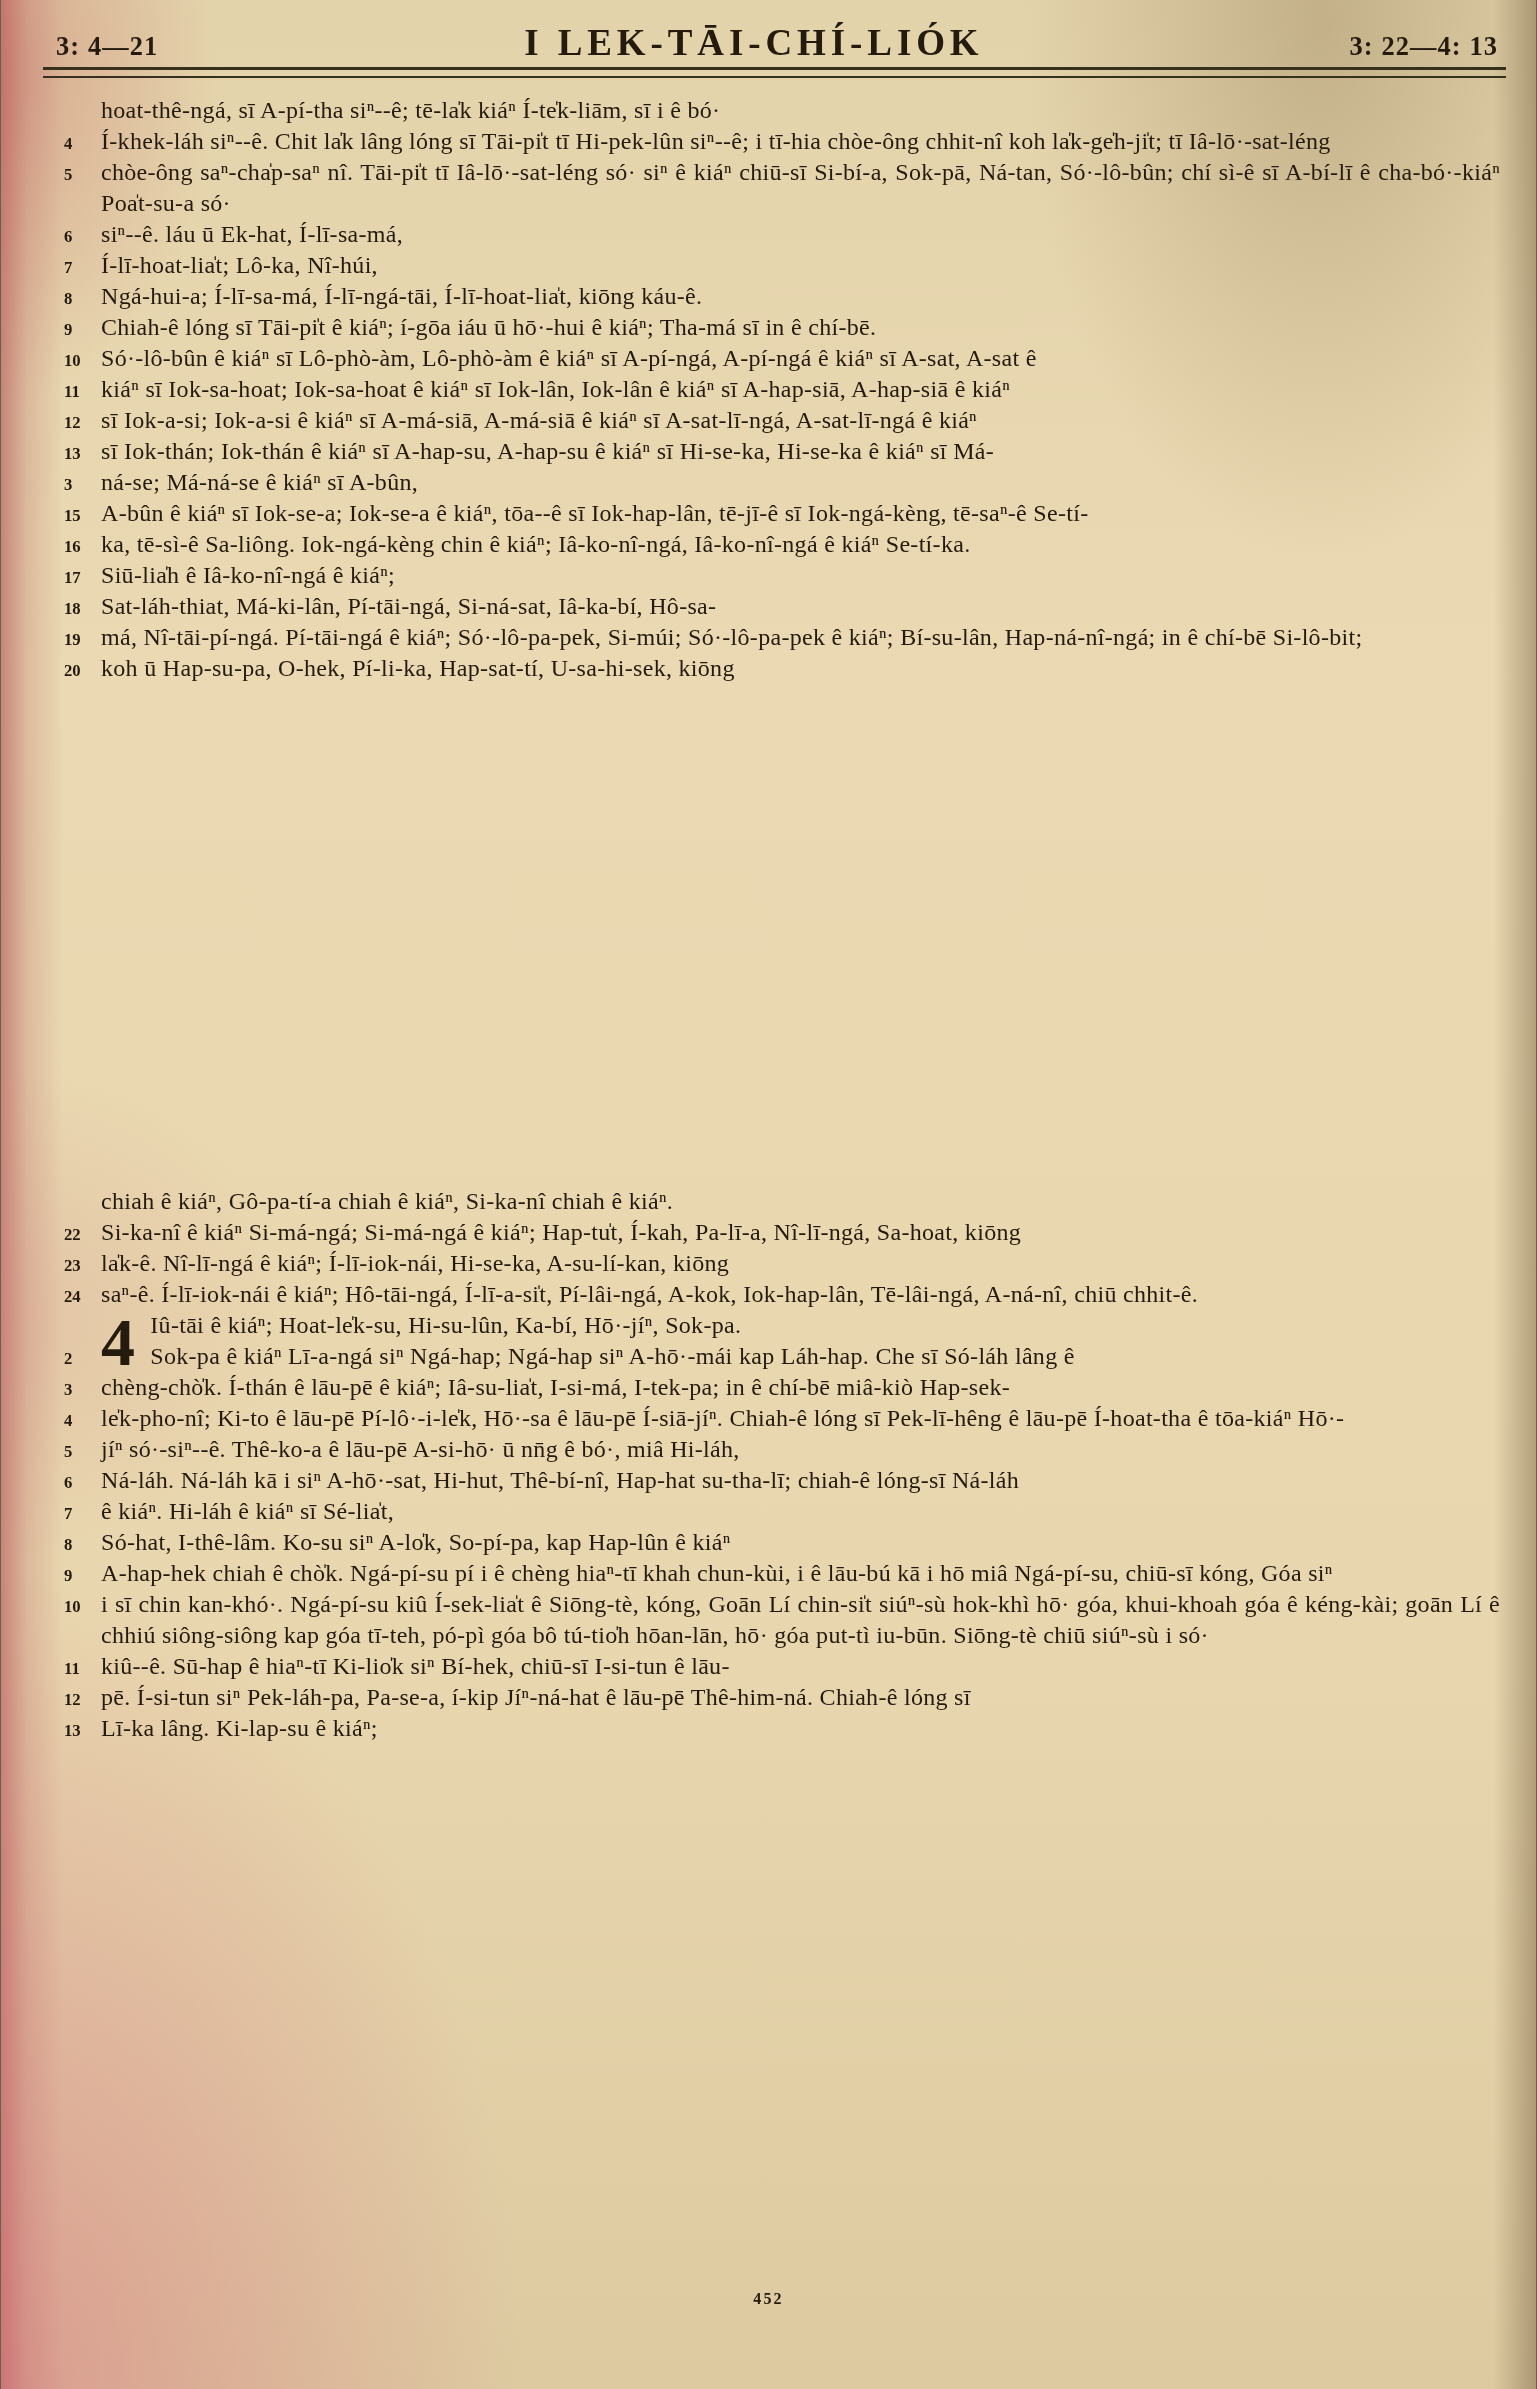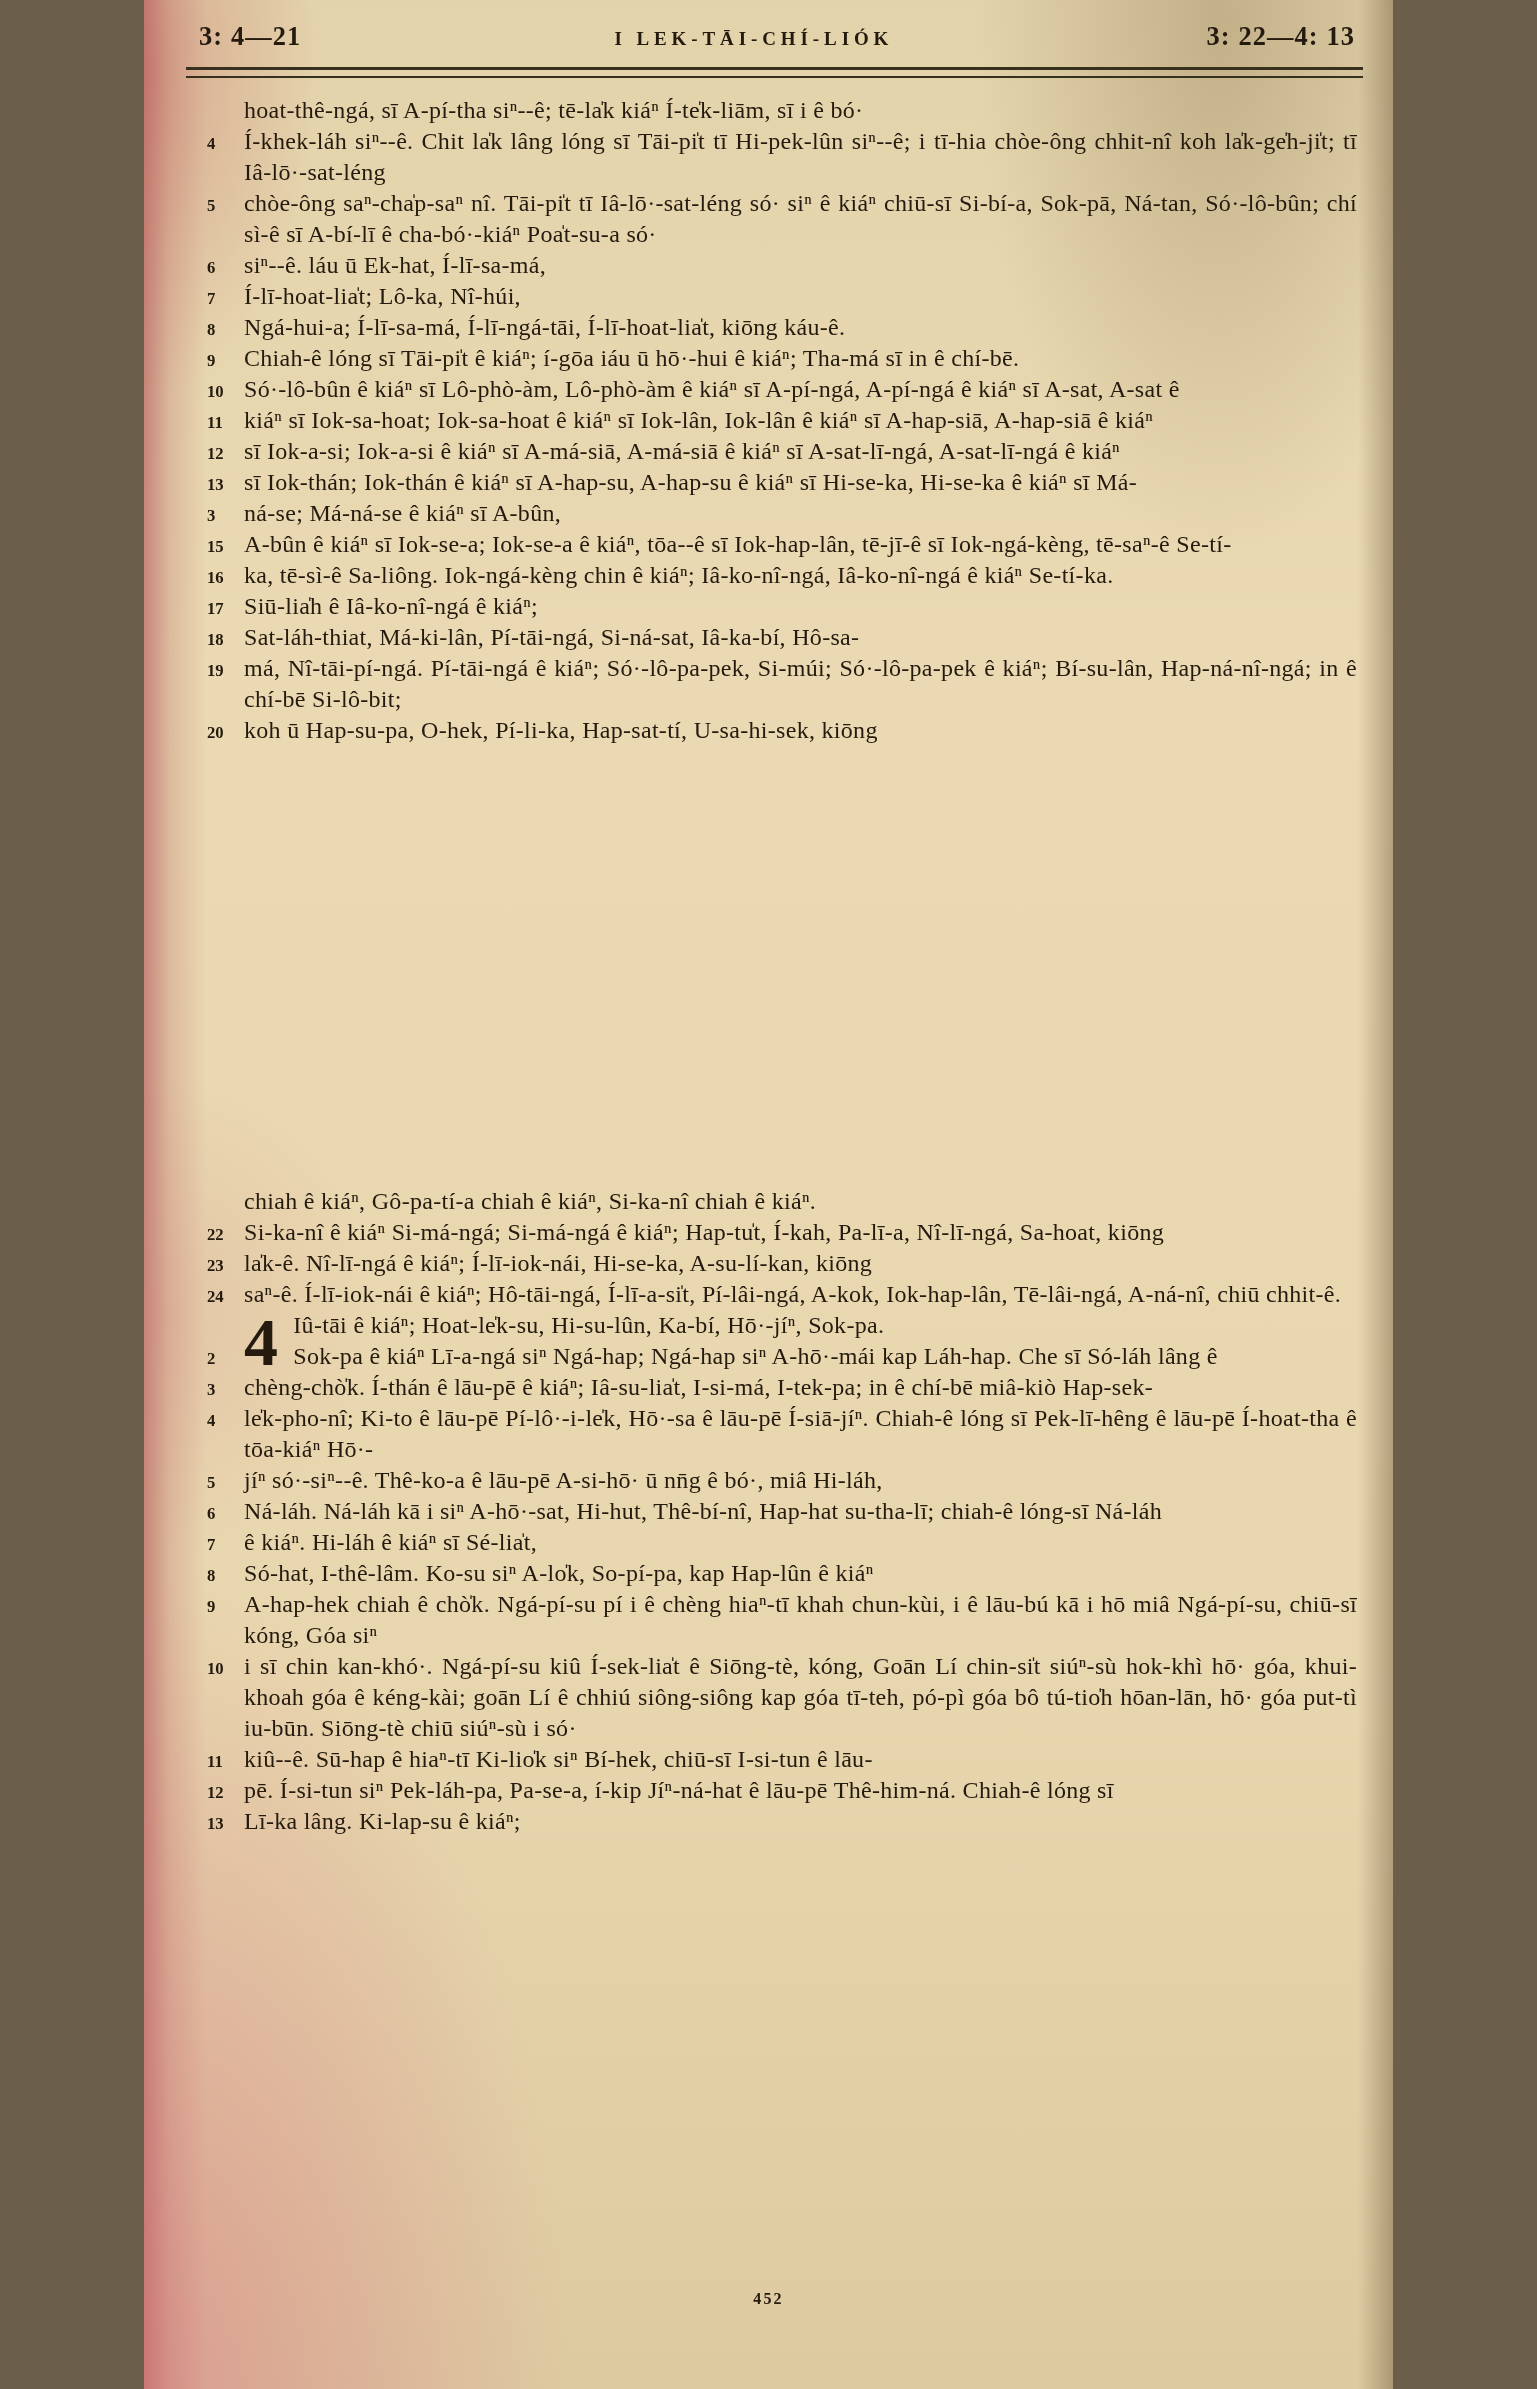--- a/index.html
+++ b/index.html
@@ -1,38 +1,38 @@
 <!DOCTYPE html>
 <html style="font-size:8.6px"><head>
 <meta charset="utf-8">
 <style>
   html,body{margin:0;padding:0;background:#6b5f4a;}
   .page{
     position:relative;
-    width:1249px;height:2389px;
+    width:1535px;height:2389px;
     margin:0 auto;
     overflow:hidden;
     color:#241a0e;
     font-family:"Liberation Serif", serif;
     background:
       radial-gradient(ellipse at 86% 1%, rgba(120,95,55,0.30), transparent 16%),
       radial-gradient(ellipse at 0% 100%, rgba(214,110,125,0.50), transparent 24%),
       radial-gradient(ellipse at 0% 55%, rgba(205,125,125,0.22), transparent 13%),
       radial-gradient(ellipse at 0% 3%, rgba(190,85,85,0.35), transparent 10%),
       linear-gradient(90deg, rgba(170,65,75,0.55) 0px, rgba(170,65,75,0.20) 26px, rgba(170,65,75,0) 62px),
       linear-gradient(90deg, rgba(0,0,0,0) 97.2%, rgba(90,70,40,0.38) 100%),
       linear-gradient(180deg, #e3d3ab 0%, #ead9b2 28%, #e8d6ae 70%, #ddcaa1 100%);
   }
   .running-head{
     position:absolute;top:20.5px;left:55px;right:38px;
     display:flex;justify-content:space-between;align-items:baseline;
     font-weight:bold;
   }
   .running-head .ref{font-size:26.4px;letter-spacing:1.1px;}
-  .running-head .title{font-size:19px;letter-spacing:4.9px;}
+  .running-head .title{font-size:37px;letter-spacing:4.9px;}
   .double-rule{
     position:absolute;top:67px;left:42px;right:30px;height:6px;
     border-top:3.8px solid #38301f;border-bottom:2.2px solid #38301f;
   }
   .columns{
     position:absolute;top:95px;left:57px;right:36px;bottom:115px;
     display:flex;overflow:hidden;flex-direction:column;
   }
   .col{
     flex:1;box-sizing:border-box;padding-left:43px;

